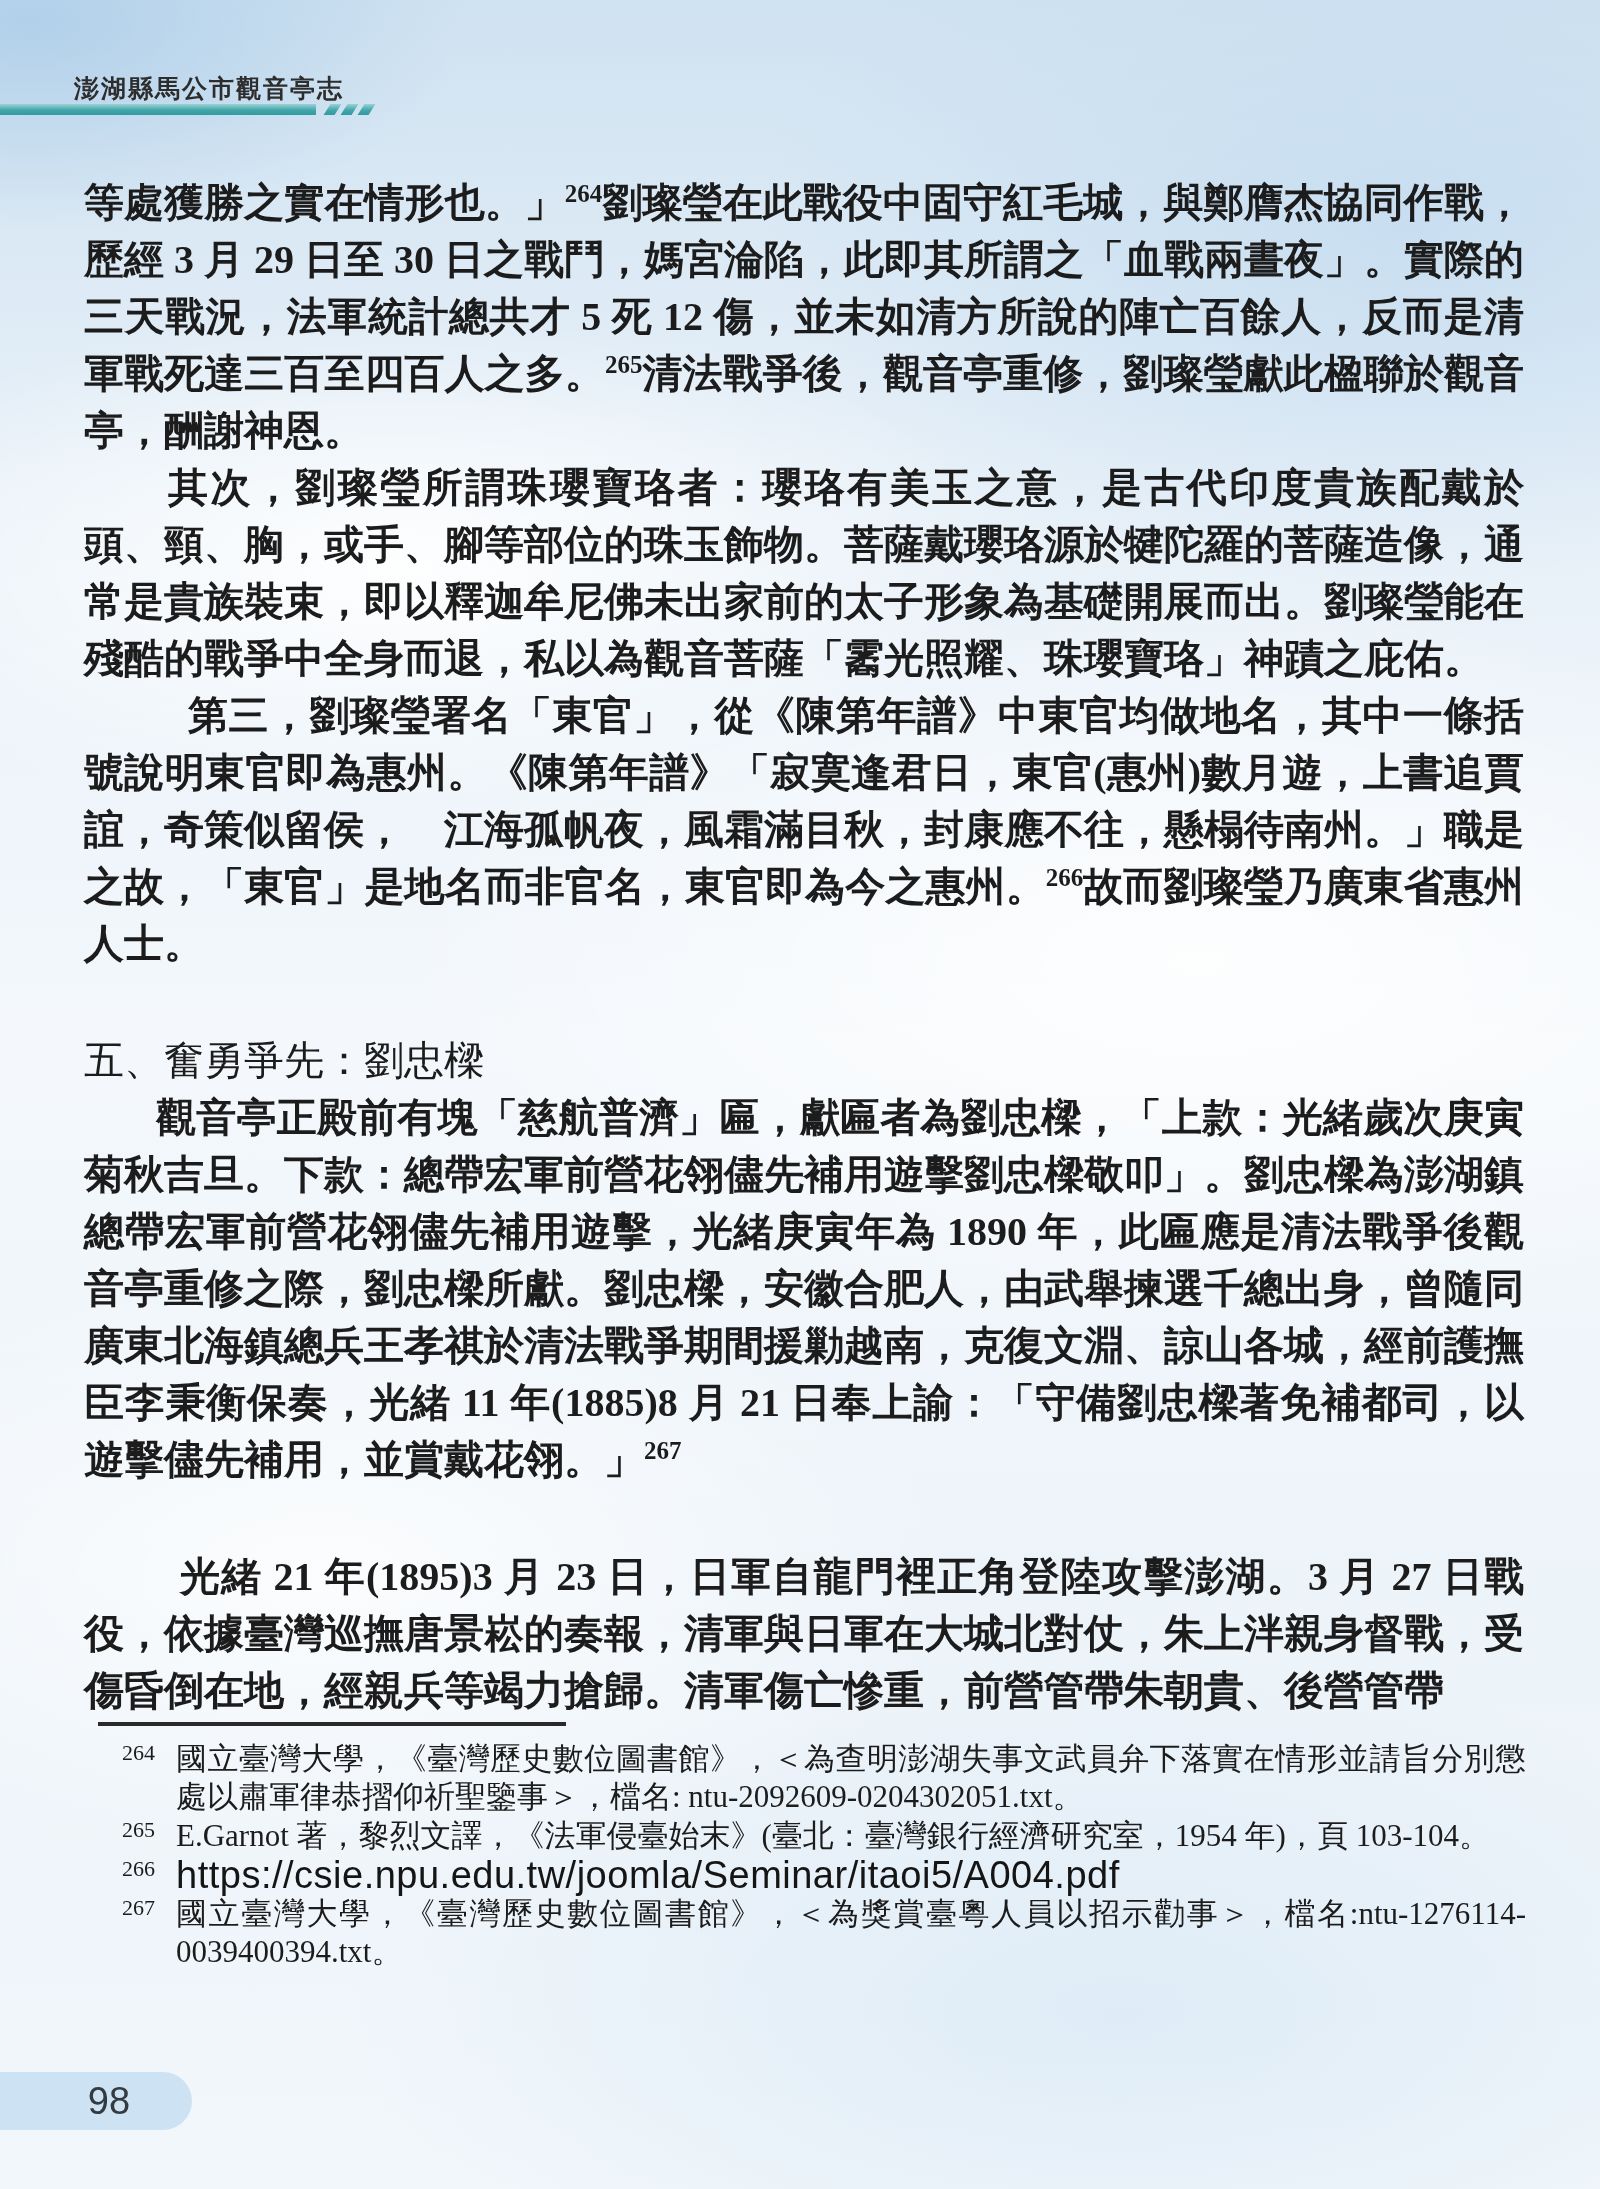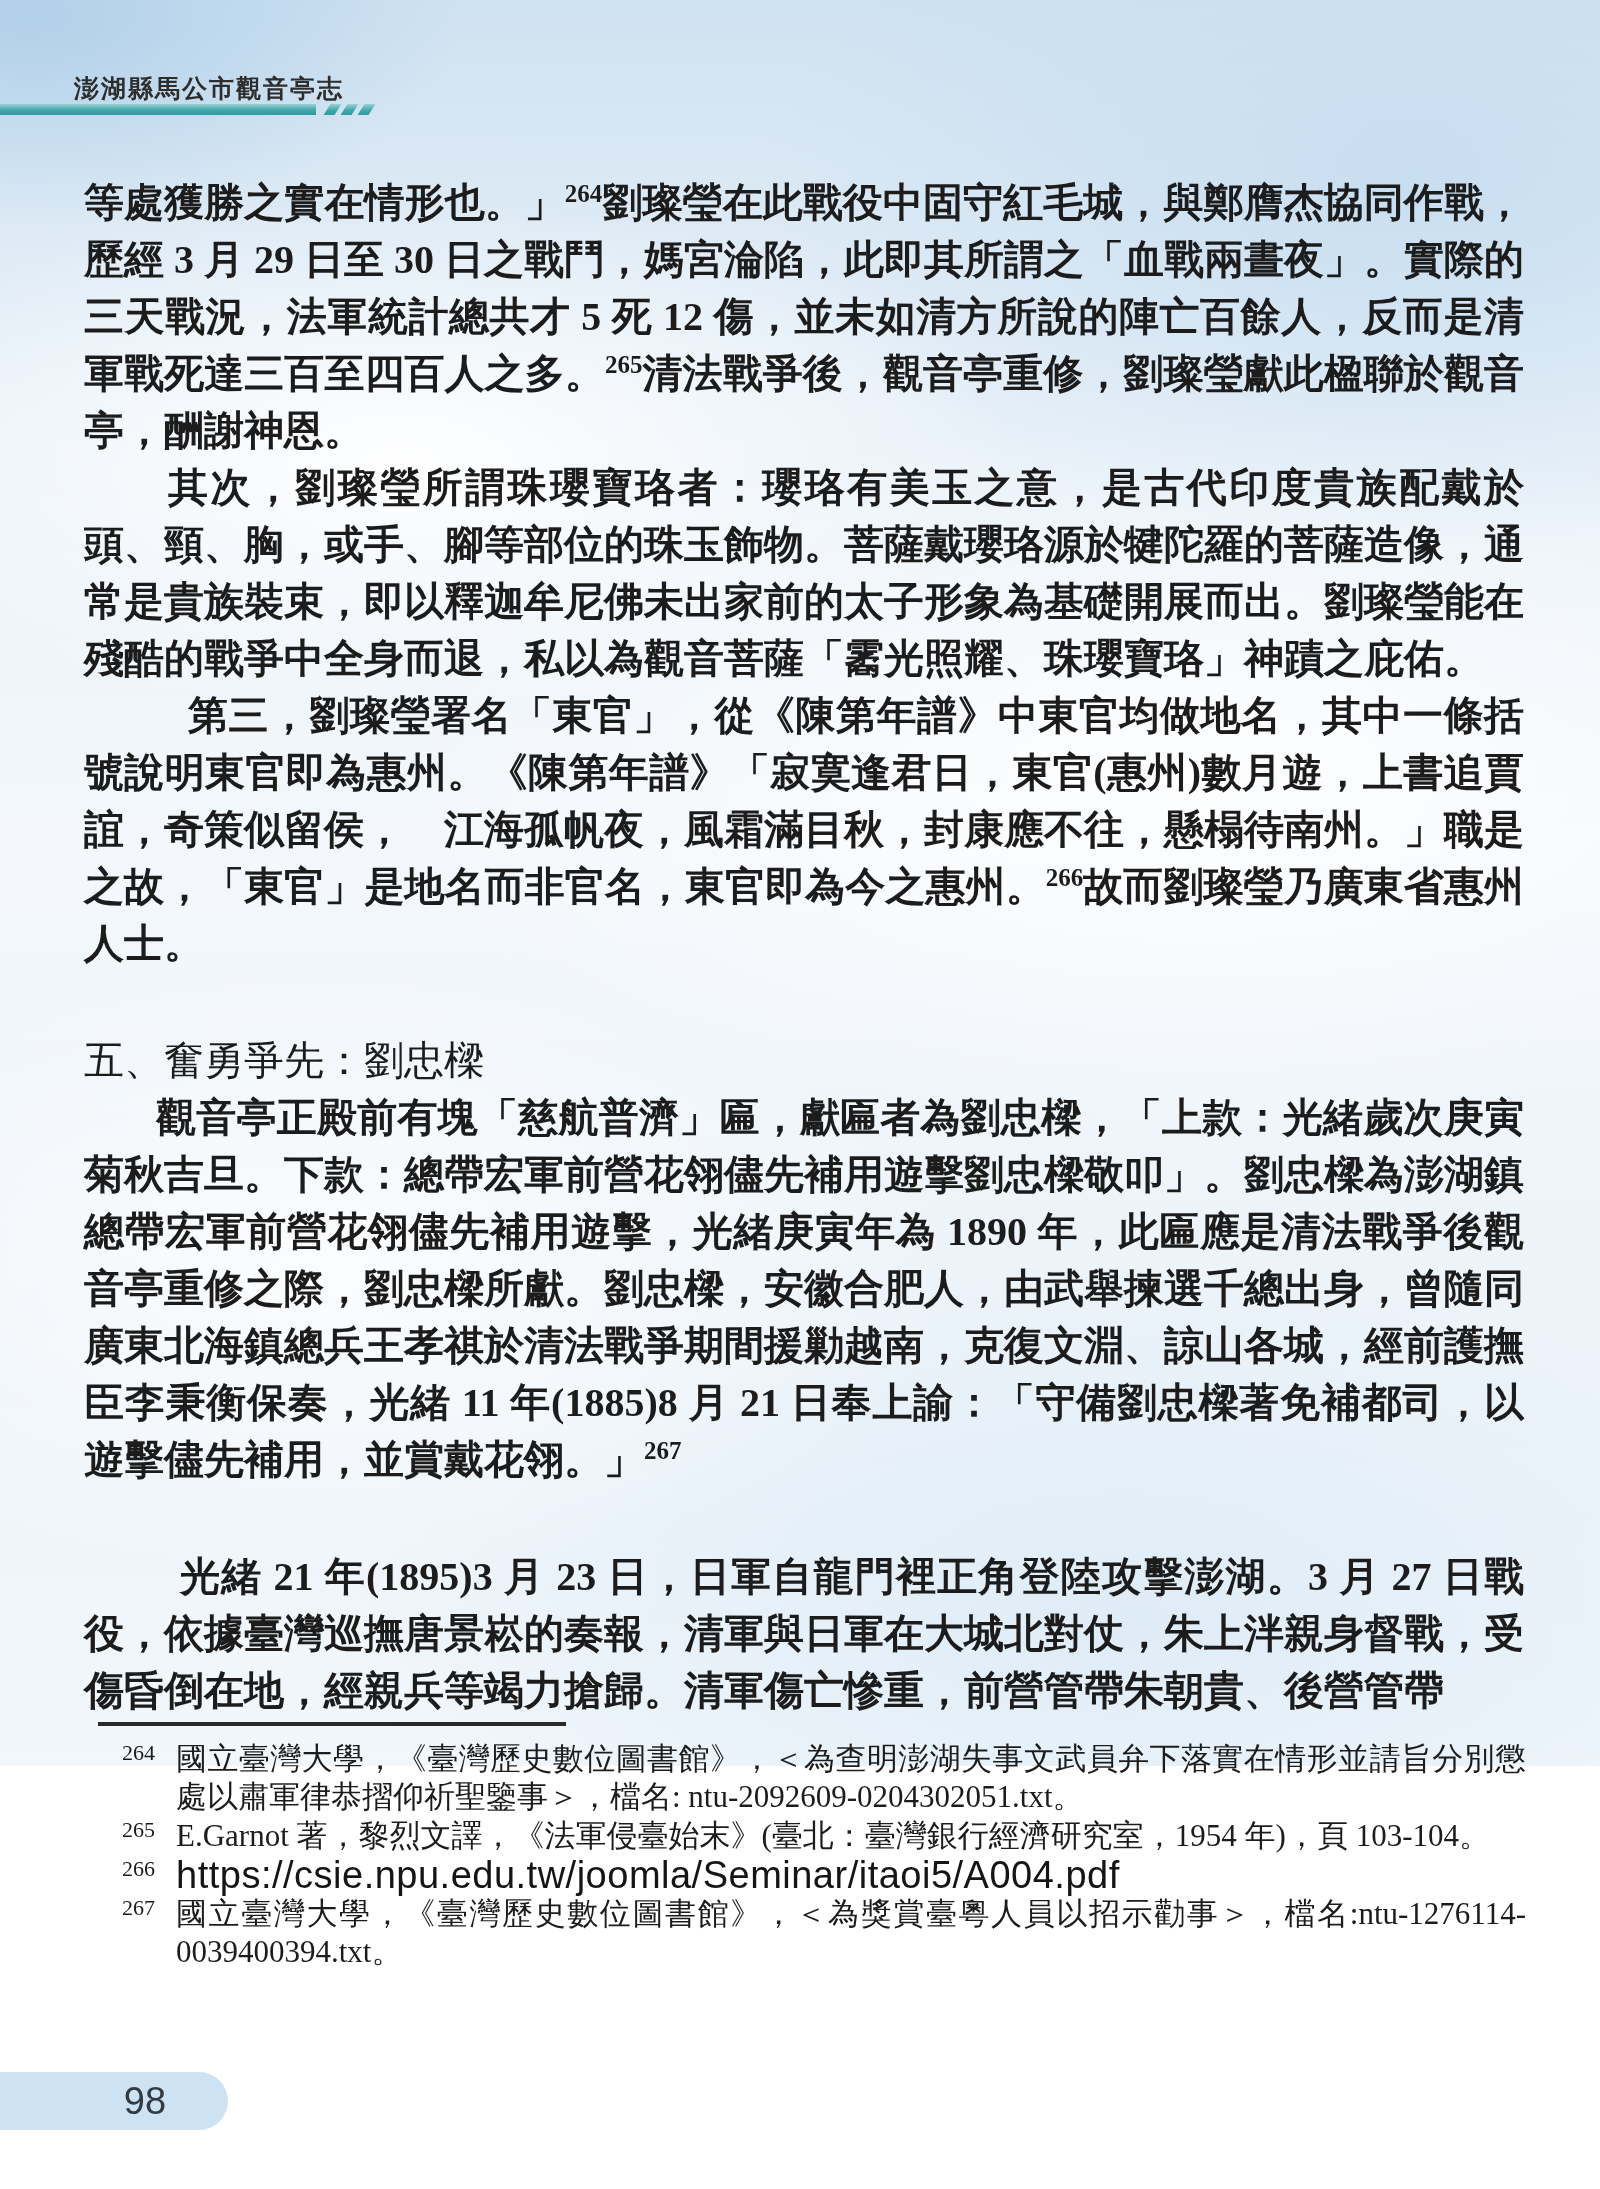--- a/index.html
+++ b/index.html
@@ -1,21 +1,21 @@
 <!DOCTYPE html>
 <html><head>
 <meta charset="utf-8">
 <style>
   html,body{margin:0;padding:0;}
   body{
     width:1600px;height:2189px;overflow:hidden;
     font-family:"Liberation Serif","DejaVu Serif",serif;
   }
   .page{
-    position:relative;width:1600px;height:1766px;color:#1c1c1c;
+    position:relative;width:1600px;height:2189px;color:#1c1c1c;
     background:
       radial-gradient(ellipse 620px 300px at 2% 1%, rgba(176,207,233,.95), rgba(176,207,233,0) 70%),
       radial-gradient(ellipse 900px 520px at 88% 10%, rgba(198,221,240,.9), rgba(198,221,240,0) 72%),
       radial-gradient(ellipse 1000px 420px at 25% 26%, rgba(255,255,255,.95), rgba(255,255,255,0) 62%),
       radial-gradient(ellipse 1250px 560px at 75% 44%, rgba(255,255,255,.85), rgba(255,255,255,0) 65%),
       radial-gradient(ellipse 1000px 480px at 20% 72%, rgba(255,255,255,.8), rgba(255,255,255,0) 65%),
       radial-gradient(ellipse 1100px 500px at 70% 92%, rgba(208,228,244,.55), rgba(208,228,244,0) 70%),
       linear-gradient(180deg,#cfe2f1 0%,#e7f0f8 22%,#f4f8fc 48%,#ecf3f9 74%,#f2f7fb 100%);
   }
 
@@ -63,21 +63,21 @@
   }
   .fn-url{
     font-family:"Liberation Sans","DejaVu Sans",sans-serif;
     font-size:38px;color:#151515;letter-spacing:.5px;
   }
 
   
   .page-pill{
     position:absolute;left:0;top:2072px;width:192px;height:58px;
     background:#cde3f4;border-radius:0 29px 29px 0;
-    display:flex;align-items:center;justify-content:center;padding-left:36px;
+    display:flex;align-items:center;justify-content:center;
   }
   .page-pill span{
     font-family:"Liberation Sans","DejaVu Sans",sans-serif;
     font-size:38px;color:#333a40;padding-left:26px;
   }
 </style>
 </head>
 <body>
 
 <div class="page">

